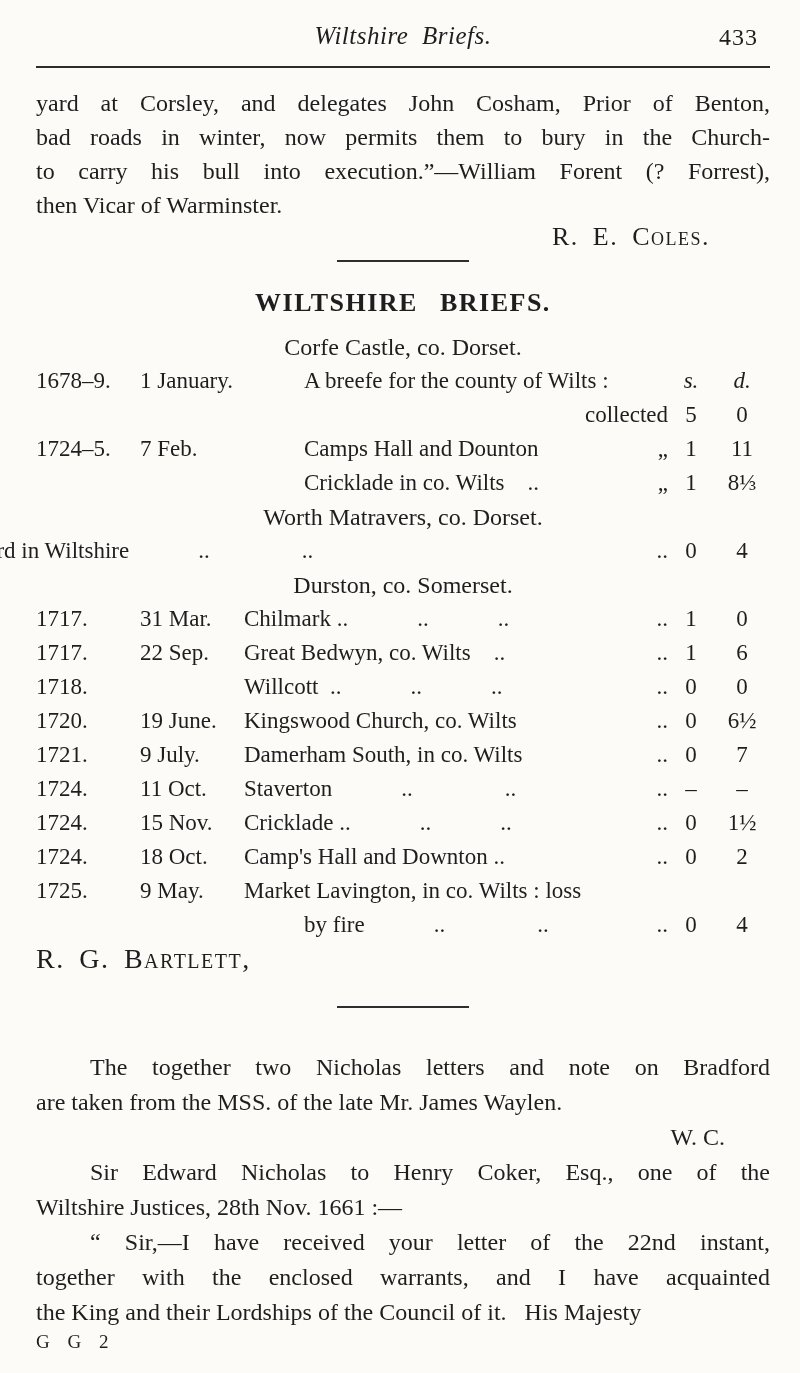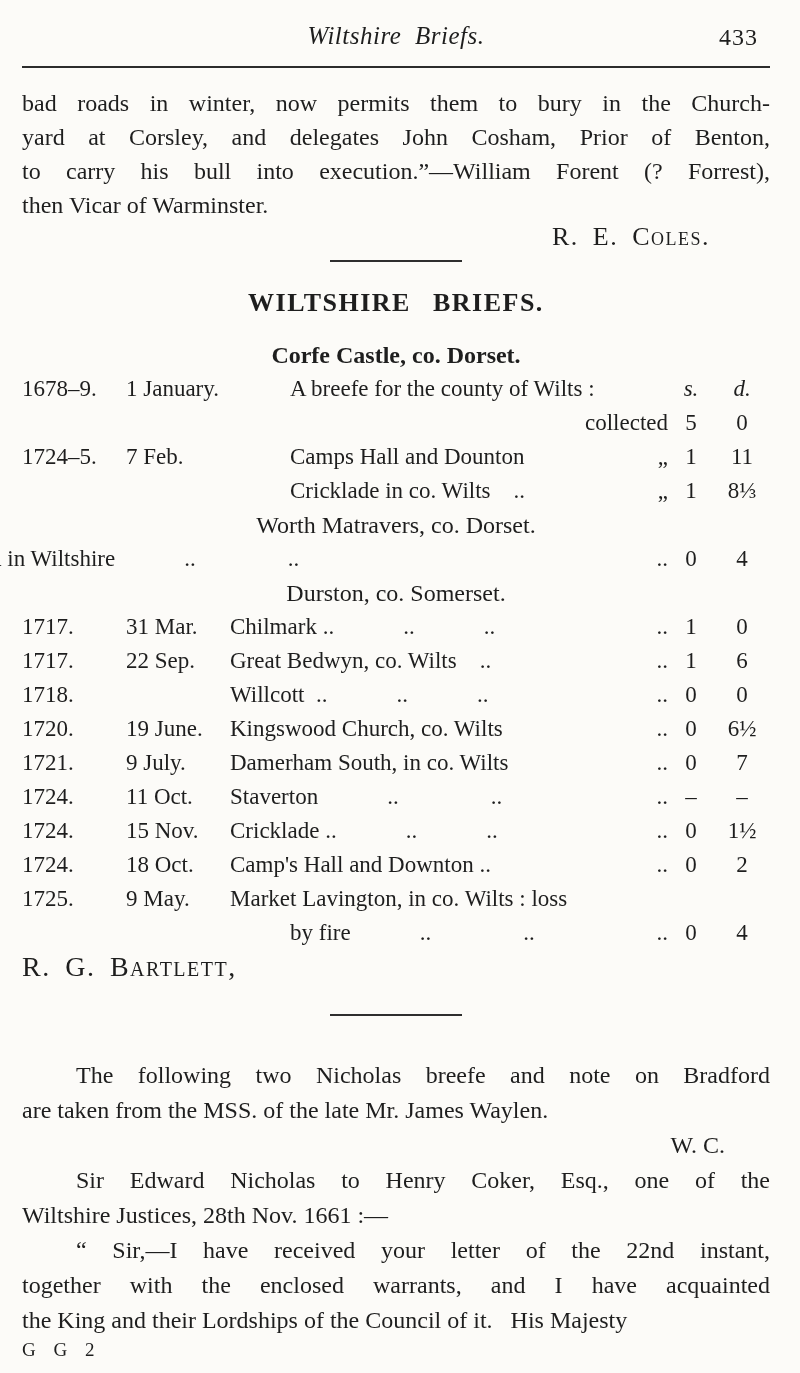--- a/index.html
+++ b/index.html
@@ -4,21 +4,21 @@
 <style>
   * { margin:0; padding:0; box-sizing:border-box; }
   html,body { background:#e9e7e2; }
   .page {
     position:relative;
     width:800px; height:1373px;
     margin:0 auto;
     background:#fcfbf8;
     color:#1e1e1e;
     font-family:"Liberation Serif","DejaVu Serif",serif;
-    padding:8px 30px 0 22px;
+    padding:8px 30px 0 36px;
     overflow:hidden;
   }
   
   .pagehead { position:relative; height:34px; margin-top:14px; font-size:25px; }
   .running {
     position:absolute; left:0; right:0; text-align:center;
     font-style:italic; letter-spacing:.5px; word-spacing:7px;
   }
   .pageno { position:absolute; right:12px; top:2px; font-size:24px; letter-spacing:1px; }
   .rule-full { height:2px; background:#2c2c2c; margin-top:10px; }
@@ -30,21 +30,21 @@
     font-size:26px; line-height:30px; text-align:right; padding-right:60px;
     font-variant:small-caps; letter-spacing:1.5px; word-spacing:6px;
   }
   .rule-short { width:132px; height:2px; background:#2e2e2e; margin:8px auto 0 auto; }
   
   .heading {
     margin-top:26px; text-align:center; font-weight:bold;
     font-size:26px; line-height:30px; letter-spacing:1.5px; word-spacing:14px;
   }
   .subhead { margin-top:0; text-align:center; font-size:24px; line-height:34px; }
-  .subhead.first { margin-top:20px;font-weight:bold; }
+  .subhead.first { margin-top:12px; }
   .table { margin-top:6px; }
   .trow { display:flex; align-items:baseline; font-size:23px; line-height:34px; }
   .c-left { flex:0 0 208px; display:flex; white-space:nowrap;gap:12px; }
   .c-year { min-width:82px; margin-right:10px; white-space:nowrap; }
   .c-date { white-space:nowrap; }
   .c-desc { flex:1 1 0; min-width:0; white-space:nowrap; }
   .r-ind .c-desc { padding-left:60px; }
   .r-merge .c-desc { margin-left:-92px; }
   .c-pre { flex:0 0 110px; text-align:right; white-space:nowrap; }
   .c-s { flex:0 0 46px; text-align:center; }
@@ -70,22 +70,22 @@
 
 <div class="page">
 
   <div class="pagehead">
     <span class="running">Wiltshire Briefs.</span>
     <span class="pageno">433</span>
   </div>
   <div class="rule-full"></div>
 
   <div class="intro">
+    <div class="jline">yard at Corsley, and delegates John Cosham, Prior of Benton,</div>
     <div class="jline">bad roads in winter, now permits them to bury in the Church-</div>
-    <div class="jline">yard at Corsley, and delegates John Cosham, Prior of Benton,</div>
     <div class="jline">to carry his bull into execution.”—William Forent (? Forrest),</div>
     <div class="lline">then Vicar of Warminster.</div>
   </div>
   <div class="sig-coles">R. E. Coles.</div>
 
   <div class="rule-short"></div>
 
   <div class="heading">WILTSHIRE BRIEFS.</div>
 
   <div class="table">
@@ -255,21 +255,21 @@
       <span class="c-s">0</span>
       <span class="c-d">4</span>
     </div>
   </div>
 
   <div class="sig-bartlett">R. G. Bartlett,</div>
 
   <div class="rule-short second"></div>
 
   <div class="letters">
-    <div class="jline ind1">The following two Nicholas breefe and note on Bradford</div>
+    <div class="jline ind1">The together two Nicholas letters and note on Bradford</div>
     <div class="lline">are taken from the MSS. of the late Mr. James Waylen.</div>
     <div class="initials">W. C.</div>
     <div class="jline ind1">Sir Edward Nicholas to Henry Coker, Esq., one of the</div>
     <div class="lline">Wiltshire Justices, 28th Nov. 1661 :—</div>
     <div class="jline ind1">“ Sir,—I have received your letter of the 22nd instant,</div>
     <div class="jline">together with the enclosed warrants, and I have acquainted</div>
     <div class="lline">the King and their Lordships of the Council of it.  His Majesty</div>
   </div>
 
   <div class="catchword">G G 2</div>

